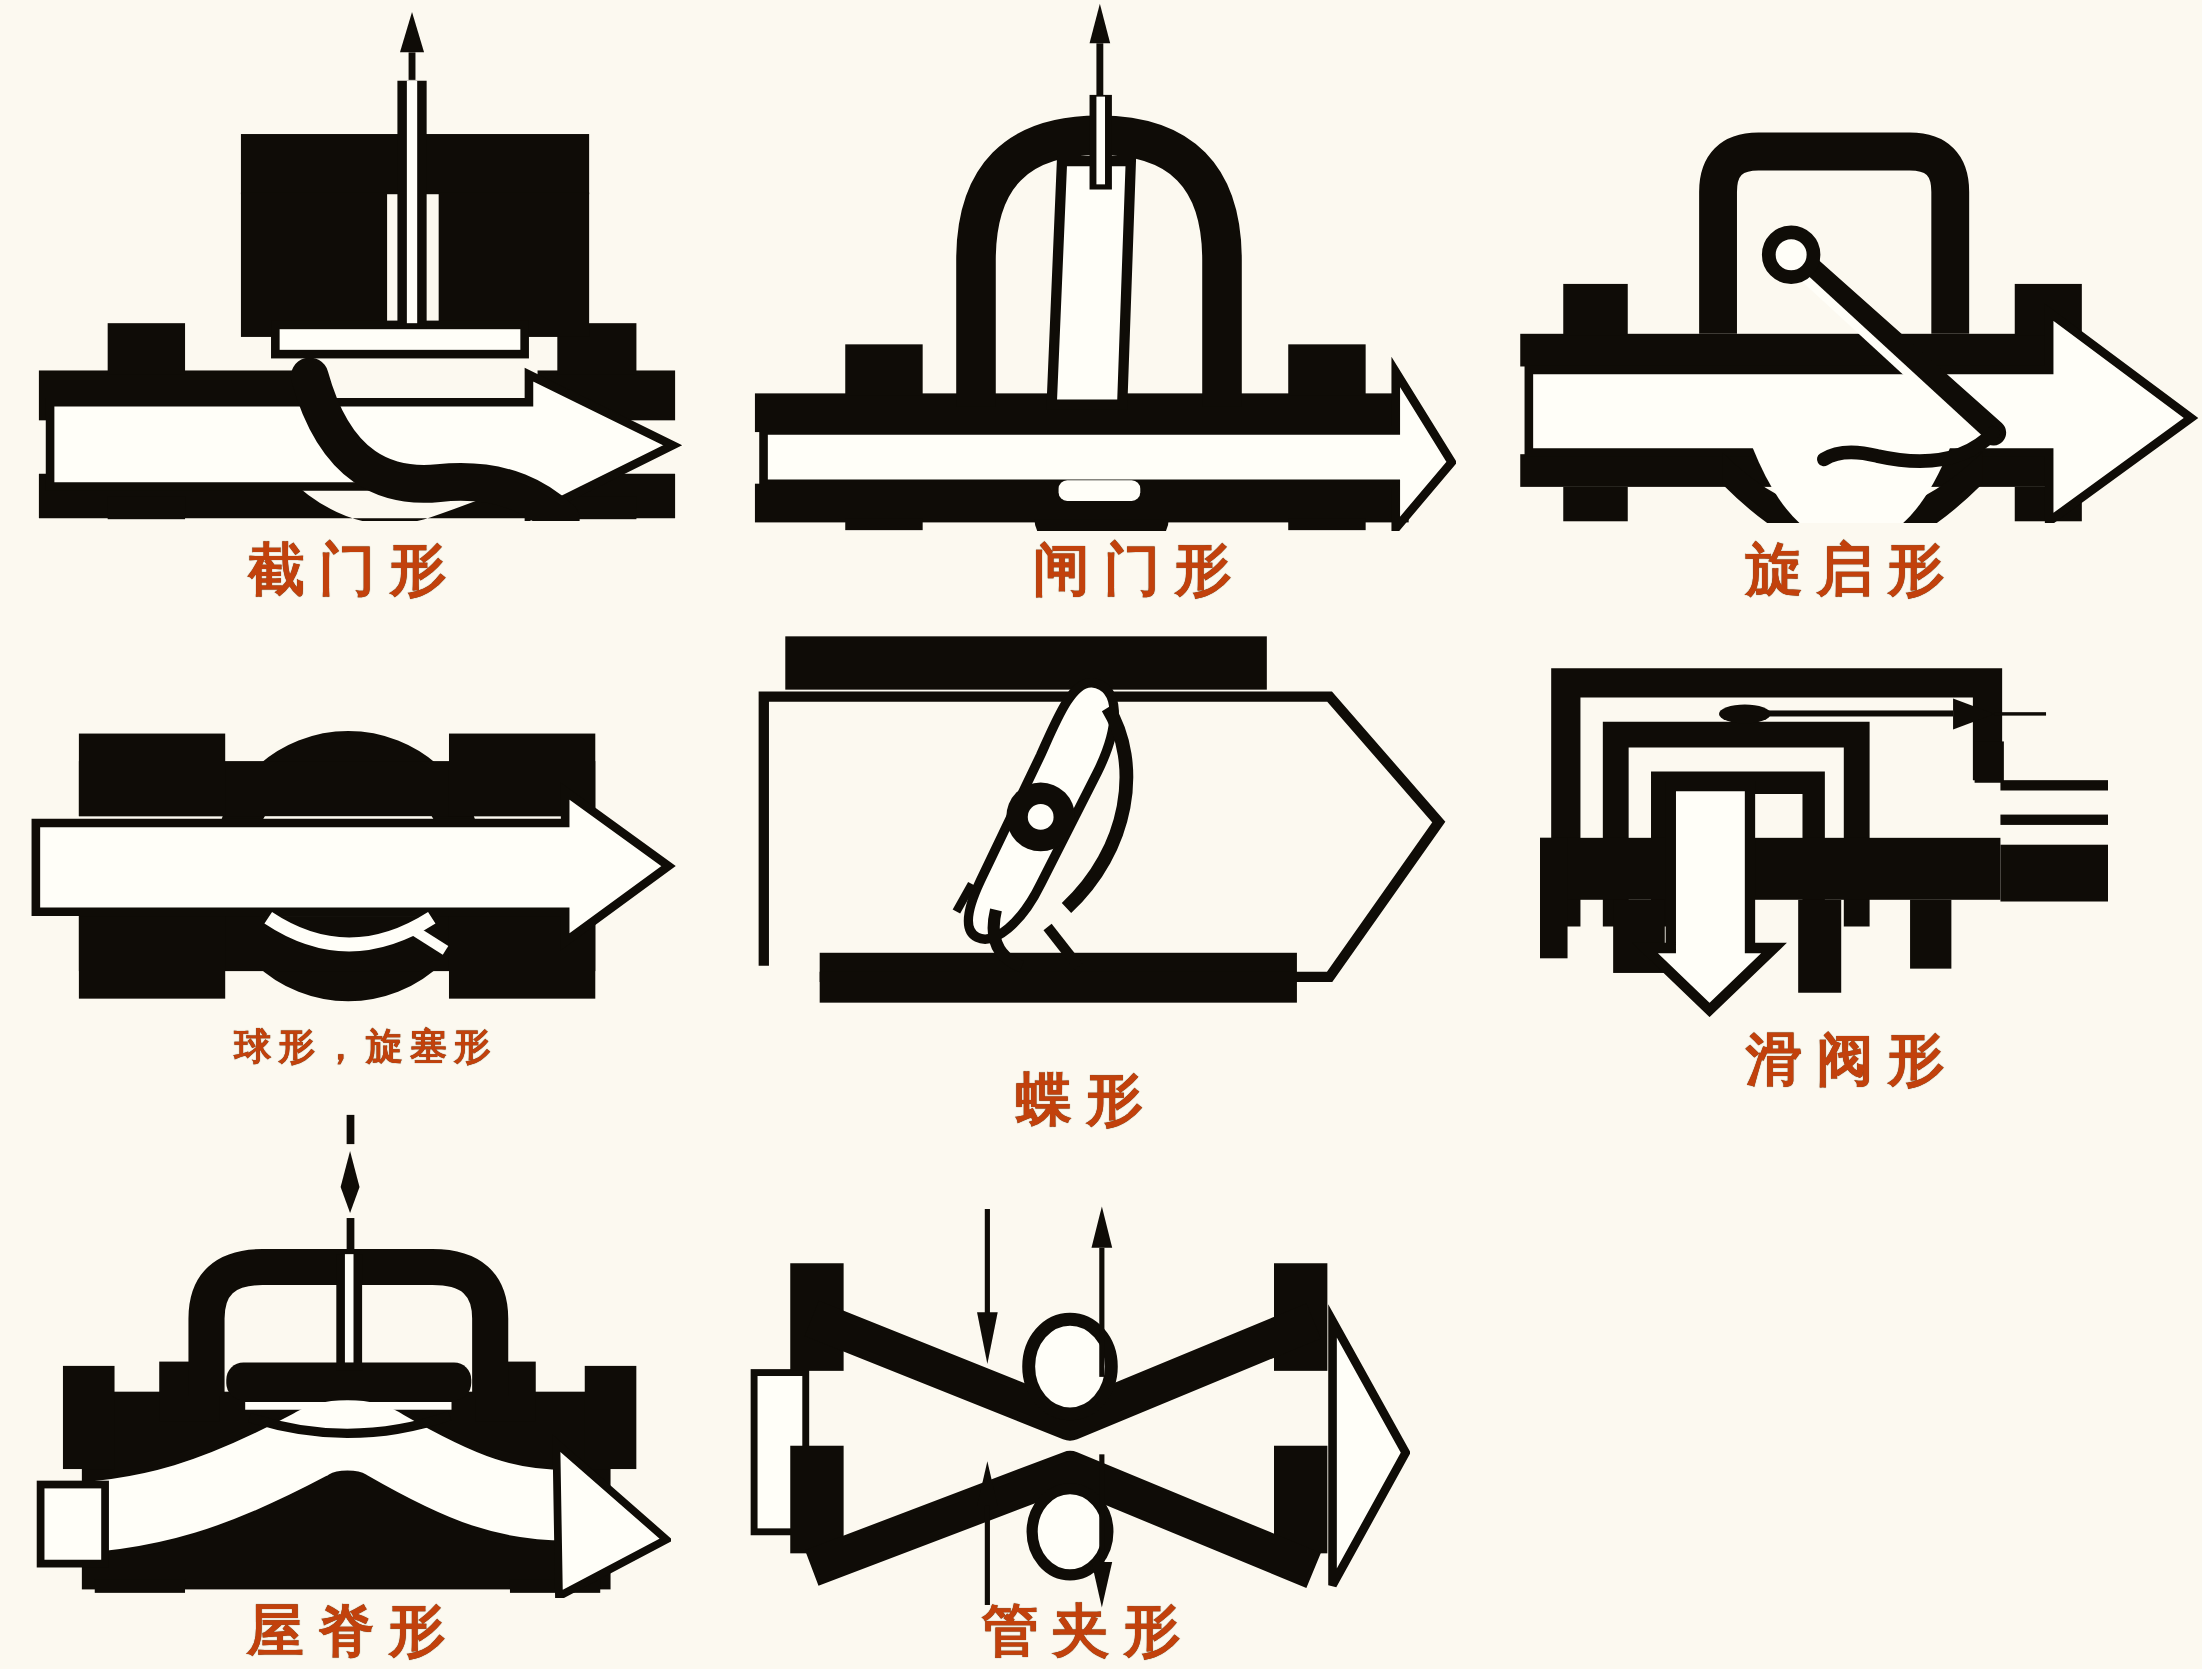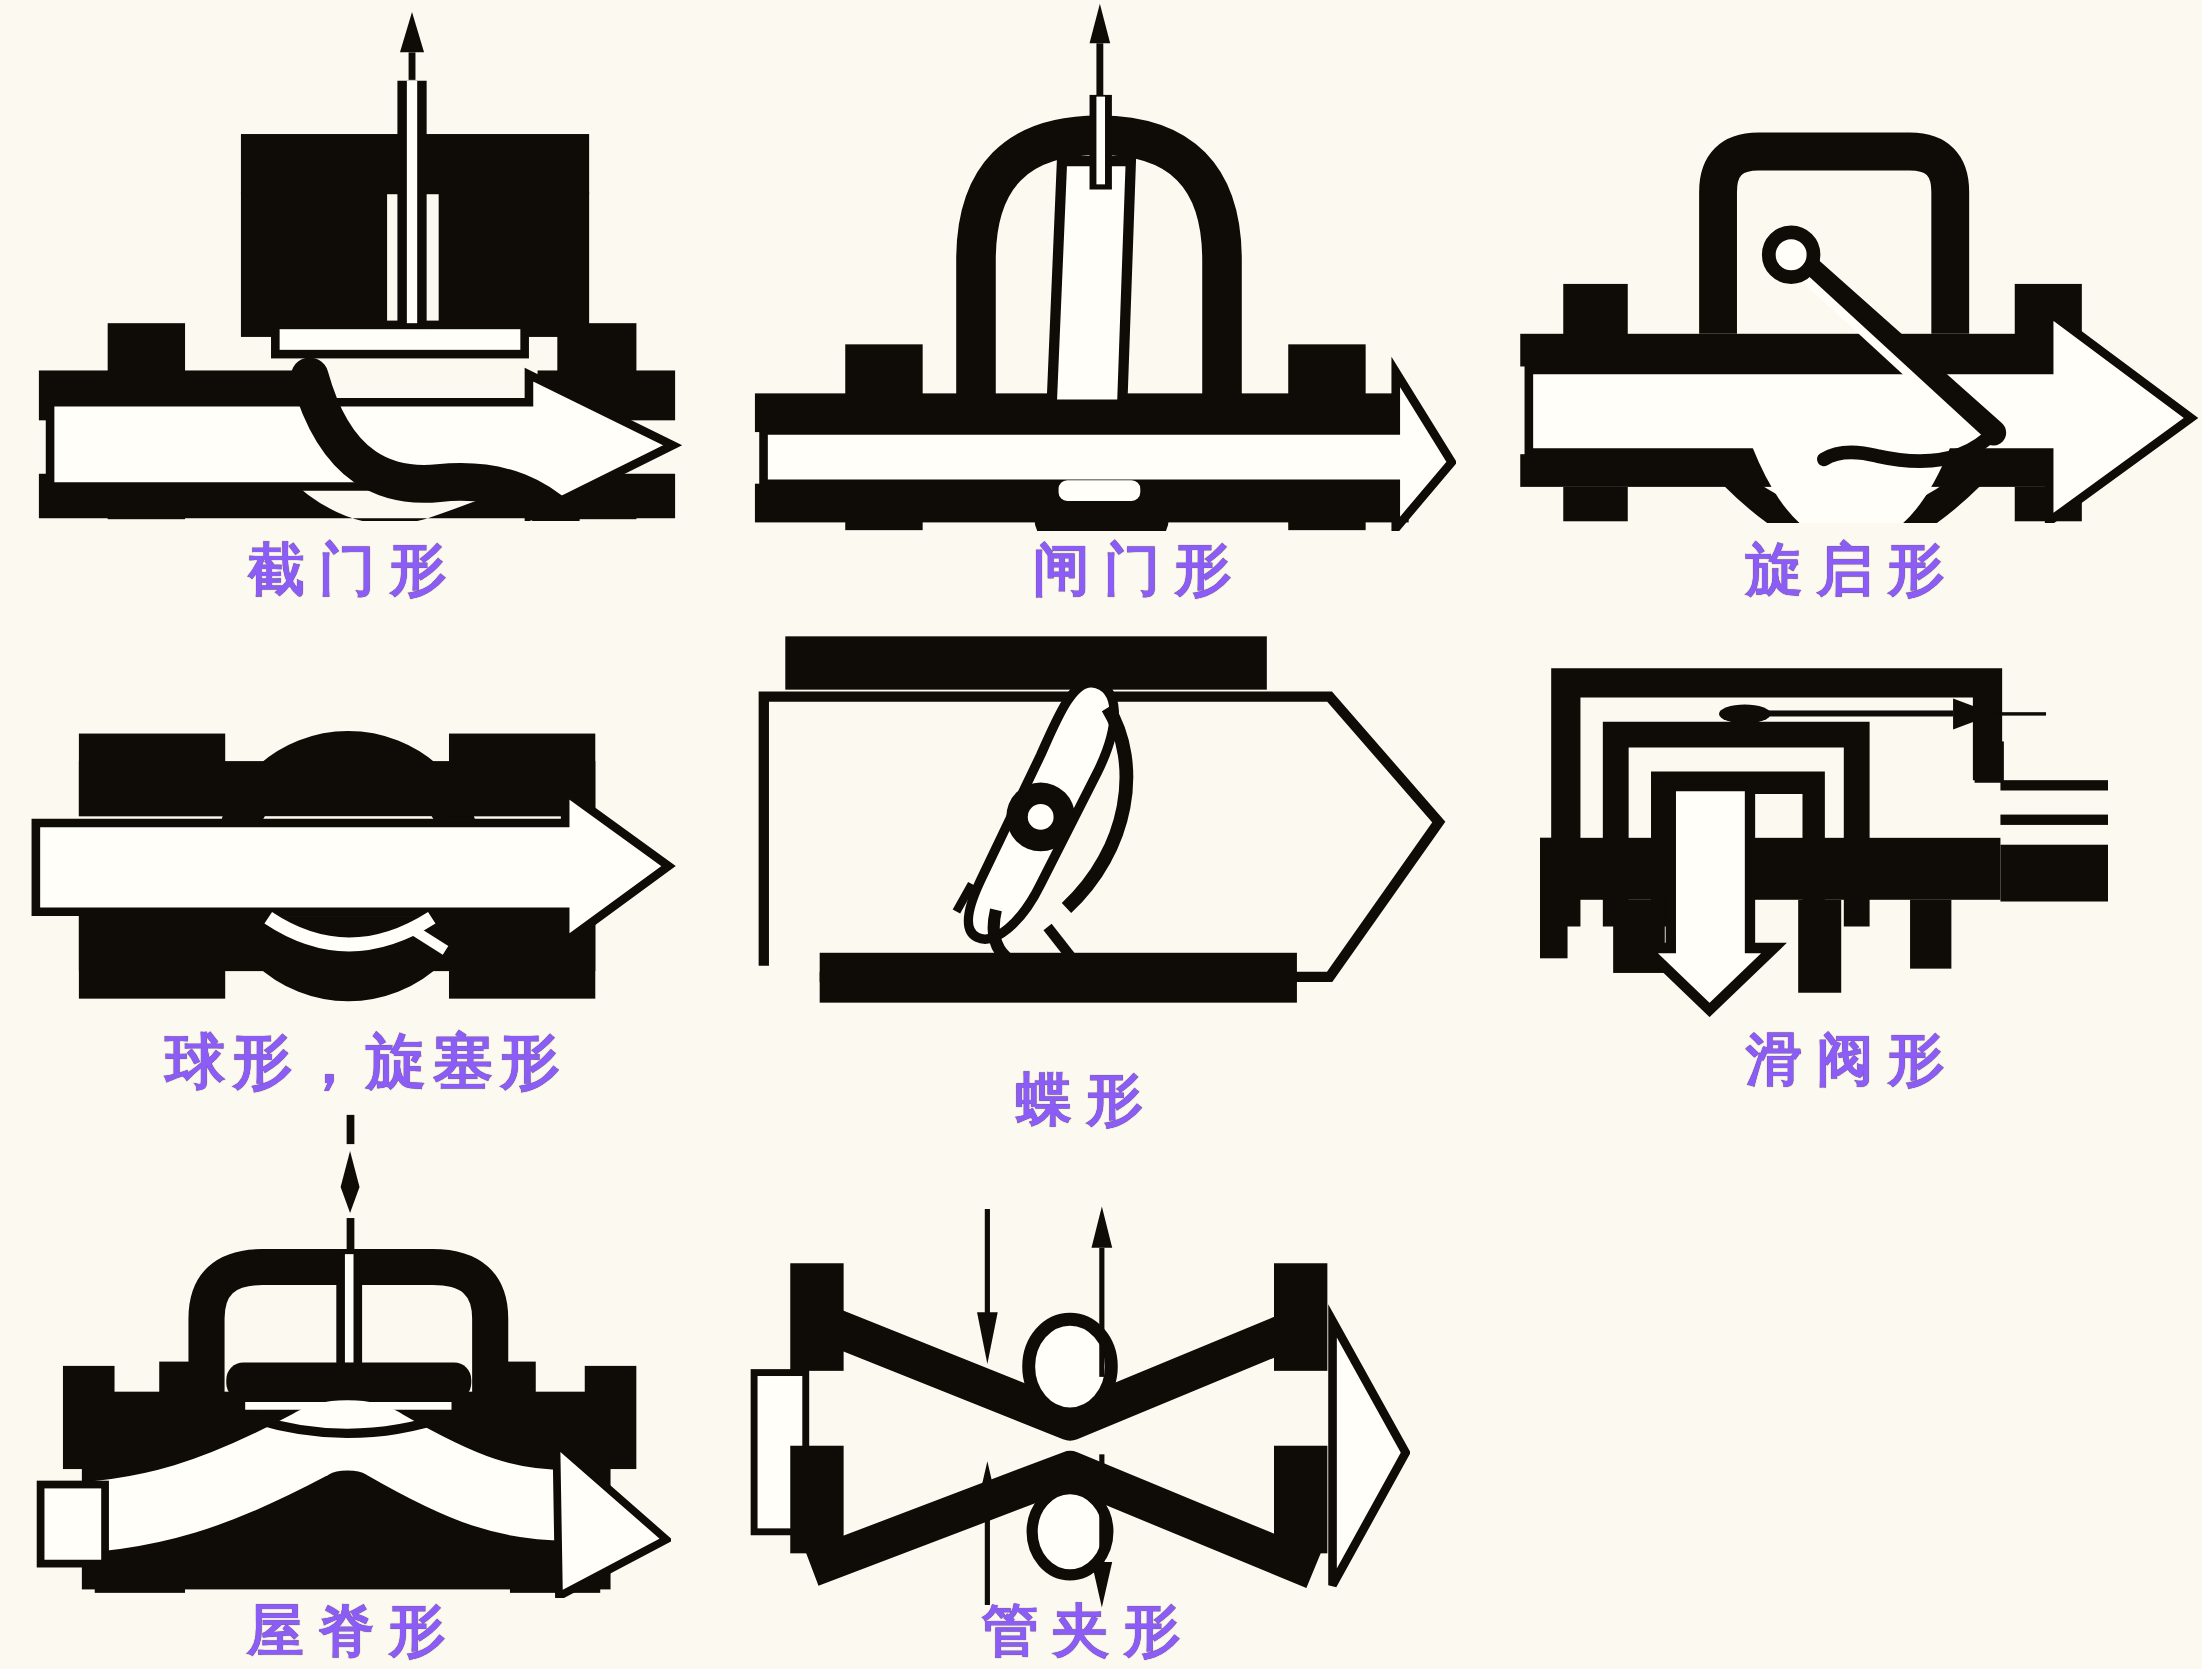--- a/index.html
+++ b/index.html
@@ -10,26 +10,26 @@
     position:relative;overflow:hidden;
   }
   .stage{position:absolute;left:0;top:0;width:2203px;height:1669px;}
   .diagram{position:absolute;}
   .diagram svg{display:block;width:100%;height:100%;}
   .valve-label{
     position:absolute;
     transform:translateX(-50%);
     font-size:57px;font-weight:bold;
     letter-spacing:13.8px;
-    color:#8b5cf6;
+    color:#c2410c;
     white-space:nowrap;
     text-shadow:0 0 0.9px #3a2c0c;
     font-family:Liberation Mono, monospace;
   }
-  .valve-label.wide{letter-spacing:6.9px;font-size:60px;}
+  .valve-label.wide{letter-spacing:6.9px;font-size:37px;}
   .ink{fill:#0f0c07;}
   .paper{fill:#fffef8;}
   .stroke-ink{stroke:#0f0c07;fill:none;}
 </style>
 </head>
 <body>
 
 <div class="stage">
 
   <div class="diagram" style="left:26px;top:5.2px;width:662px;height:516px;">

